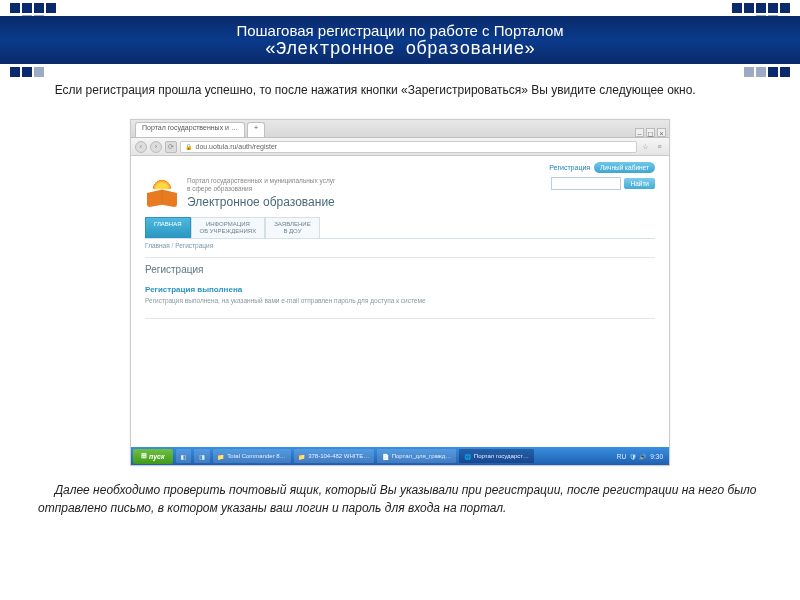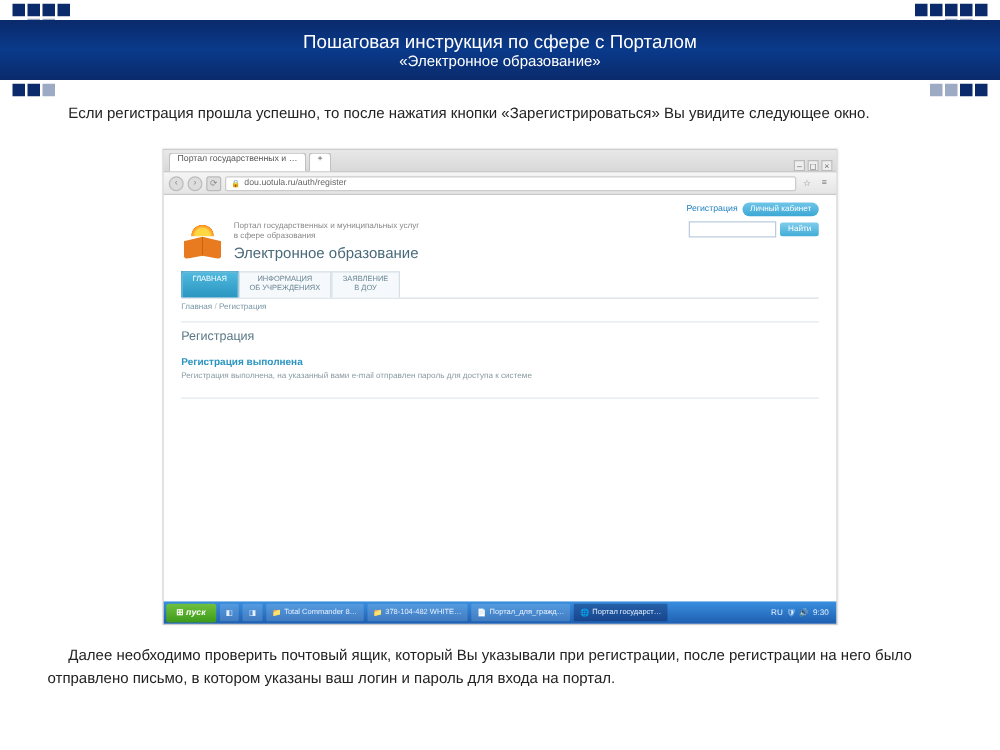--- a/index.html
+++ b/index.html
@@ -3,21 +3,21 @@
 <meta charset="utf-8">
 <style>
   * { margin: 0; padding: 0; box-sizing: border-box; }
   body { font-family: Arial, sans-serif; background: #fff; width: 800px; height: 600px; overflow: hidden; }
 
   
   .slide-header { position: relative; height: 72px; background: #fff; }
   .deco { position: absolute; width: 10px; height: 10px; background: #0a2a6b; }
   .header-band { position: absolute; left: 0; right: 0; top: 16px; height: 48px; background: linear-gradient(#0a2a6b,#0a3a8b,#0a2a6b); display: flex; flex-direction: column; align-items: center; justify-content: center; }
   .header-band .t1 { color: #fff; font-size: 15px; }
-  .header-band .t2 { color: #fff; font-size: 12px; }
+  .header-band .t2 { color: #fff; font-size: 18px; font-family: Liberation Mono, monospace; }
 
   .slide-body { padding: 10px 38px 6px 38px; }
   .intro { font-size: 12px; color: #222; line-height: 1.45; margin-bottom: 20px; }
 
   
   .shot-wrap { border: 1px solid #ccc; width: 540px; margin: 0 auto; background: #fff; box-shadow: 0 0 2px rgba(0,0,0,.1); }
 
   
   .chrome { background: #f0f0f0; }
   .tabbar { height: 18px; background: linear-gradient(#e8e8e8,#d8d8d8); display:flex; align-items:flex-end; padding-left: 4px; border-bottom: 1px solid #c0c0c0; }
@@ -25,21 +25,21 @@
   .tab.newtab { width: 18px; text-align:center; }
   .win-ctrls { display:inline-flex; gap:2px; margin-right:3px; }
   .win-ctrls span { width:9px; height:9px; font-size:7px; line-height:9px; text-align:center; color:#666; border:1px solid #bbb; background:#eee; }
   .addrbar { height: 18px; background: linear-gradient(#f5f5f5,#e5e5e5); display:flex; align-items:center; padding: 0 4px; gap:3px; border-bottom:1px solid #c8c8c8; }
   .nav-btn { width:12px; height:12px; border-radius:50%; background:#ddd; border:1px solid #bbb; font-size:7px; display:flex; align-items:center; justify-content:center; color:#888; }
   .url { flex:1; height:12px; background:#fff; border:1px solid #ccc; border-radius:2px; font-size:7px; color:#666; padding:0 4px; display:flex; align-items:center; gap:3px; }
   .url .lock { color:#999; font-size:6px; }
   .toolbar-ic { width:11px; height:11px; font-size:7px; display:flex; align-items:center; justify-content:center; color:#888; }
 
   
-  .page { background:#fff; height: 325px; position:relative; }
+  .page { background:#fff; height: 291px; position:relative; }
   .page-inner { padding: 6px 14px 0 14px; }
   .top-links { display:flex; justify-content:flex-end; gap:4px; margin-bottom:4px; align-items:center; }
   .link-reg { font-size:7px; color:#1d7fbf; }
   .btn-cab { font-size:6.5px; color:#fff; background:linear-gradient(#6fc6e8,#3ca7d4); padding:2px 6px; border-radius:7px; }
   .portal-head { display:flex; align-items:flex-start; gap:8px; padding-bottom: 8px; }
   .logo { width: 34px; height: 30px; position:relative; }
   .logo .sun { position:absolute; top:0; left:8px; width:18px; height:12px; background: radial-gradient(circle at 50% 100%, #ffd742 40%, #ff8a1f 60%, transparent 62%); border-radius: 50% 50% 0 0; }
   .logo .book { position:absolute; bottom:0; left:2px; width:30px; height:18px; background:linear-gradient(90deg,#e87a1f 48%,#c9640f 50%,#e87a1f 52%); border-radius: 0 0 3px 3px; clip-path: polygon(0 20%, 50% 0, 100% 20%, 100% 100%, 50% 85%, 0 100%);}
   .portal-text .sub { font-size:6.5px; color:#888; line-height:1.2; }
   .portal-text .main { font-size:12px; color:#4a6a7a; padding-top:2px; }
@@ -59,21 +59,21 @@
   .status-text { font-size:6.5px; color:#8a9aa2; padding-bottom: 14px; border-bottom:1px solid #e2e9ed; }
 
   
   .taskbar { height:18px; background:linear-gradient(#3a8fe0,#1e5fb0); display:flex; align-items:center; gap:3px; padding:0 2px; }
   .start { height:15px; background:linear-gradient(#6fc13e,#3e9a1a); color:#fff; font-size:7px; font-style:italic; font-weight:bold; padding:0 8px; border-radius:2px; display:flex; align-items:center; gap:2px; }
   .tb-item { height:14px; background:rgba(255,255,255,.15); font-size:6px; color:#e4f0ff; padding:0 5px; display:flex; align-items:center; gap:2px; border-radius:1px; }
   .tb-item.act { background:rgba(0,0,50,.3); }
   .tray { margin-left:auto; display:flex; align-items:center; gap:3px; font-size:6.5px; color:#e4f0ff; padding-right:4px; }
   .tray .ic { font-size:6px; }
 
-  .outro { font-size:12px; color:#222; line-height:1.45; padding: 10px 38px 0 38px; }
+  .outro { font-size:12px; color:#222; line-height:1.45; padding: 10px 38px 0 38px; font-style: italic; }
 </style>
 </head>
 <body>
 
 <div class="slide-header">
 
   <div class="deco" style="left:10px;top:3px"></div>
   <div class="deco" style="left:22px;top:3px"></div>
   <div class="deco" style="left:34px;top:3px"></div>
   <div class="deco" style="left:46px;top:3px"></div>
@@ -89,21 +89,21 @@
   <div class="deco" style="right:46px;top:3px"></div>
   <div class="deco" style="right:58px;top:3px"></div>
   <div class="deco" style="right:22px;top:15px;opacity:.4"></div>
   <div class="deco" style="right:34px;top:15px;opacity:.4"></div>
   <div class="deco" style="right:10px;top:67px"></div>
   <div class="deco" style="right:22px;top:67px"></div>
   <div class="deco" style="right:34px;top:67px;opacity:.4"></div>
   <div class="deco" style="right:46px;top:67px;opacity:.4"></div>
 
   <div class="header-band">
-    <div class="t1">Пошаговая инструкция по сфере с Порталом</div>
+    <div class="t1">Пошаговая регистрации по работе с Порталом</div>
     <div class="t2">«Электронное образование»</div>
   </div>
 </div>
 
 <div class="slide-body">
   <div class="intro" style="white-space:pre-wrap">     Если регистрация прошла успешно, то после нажатия кнопки «Зарегистрироваться» Вы увидите следующее окно.</div>
 
   <div class="shot-wrap">
 
     <div class="chrome">

